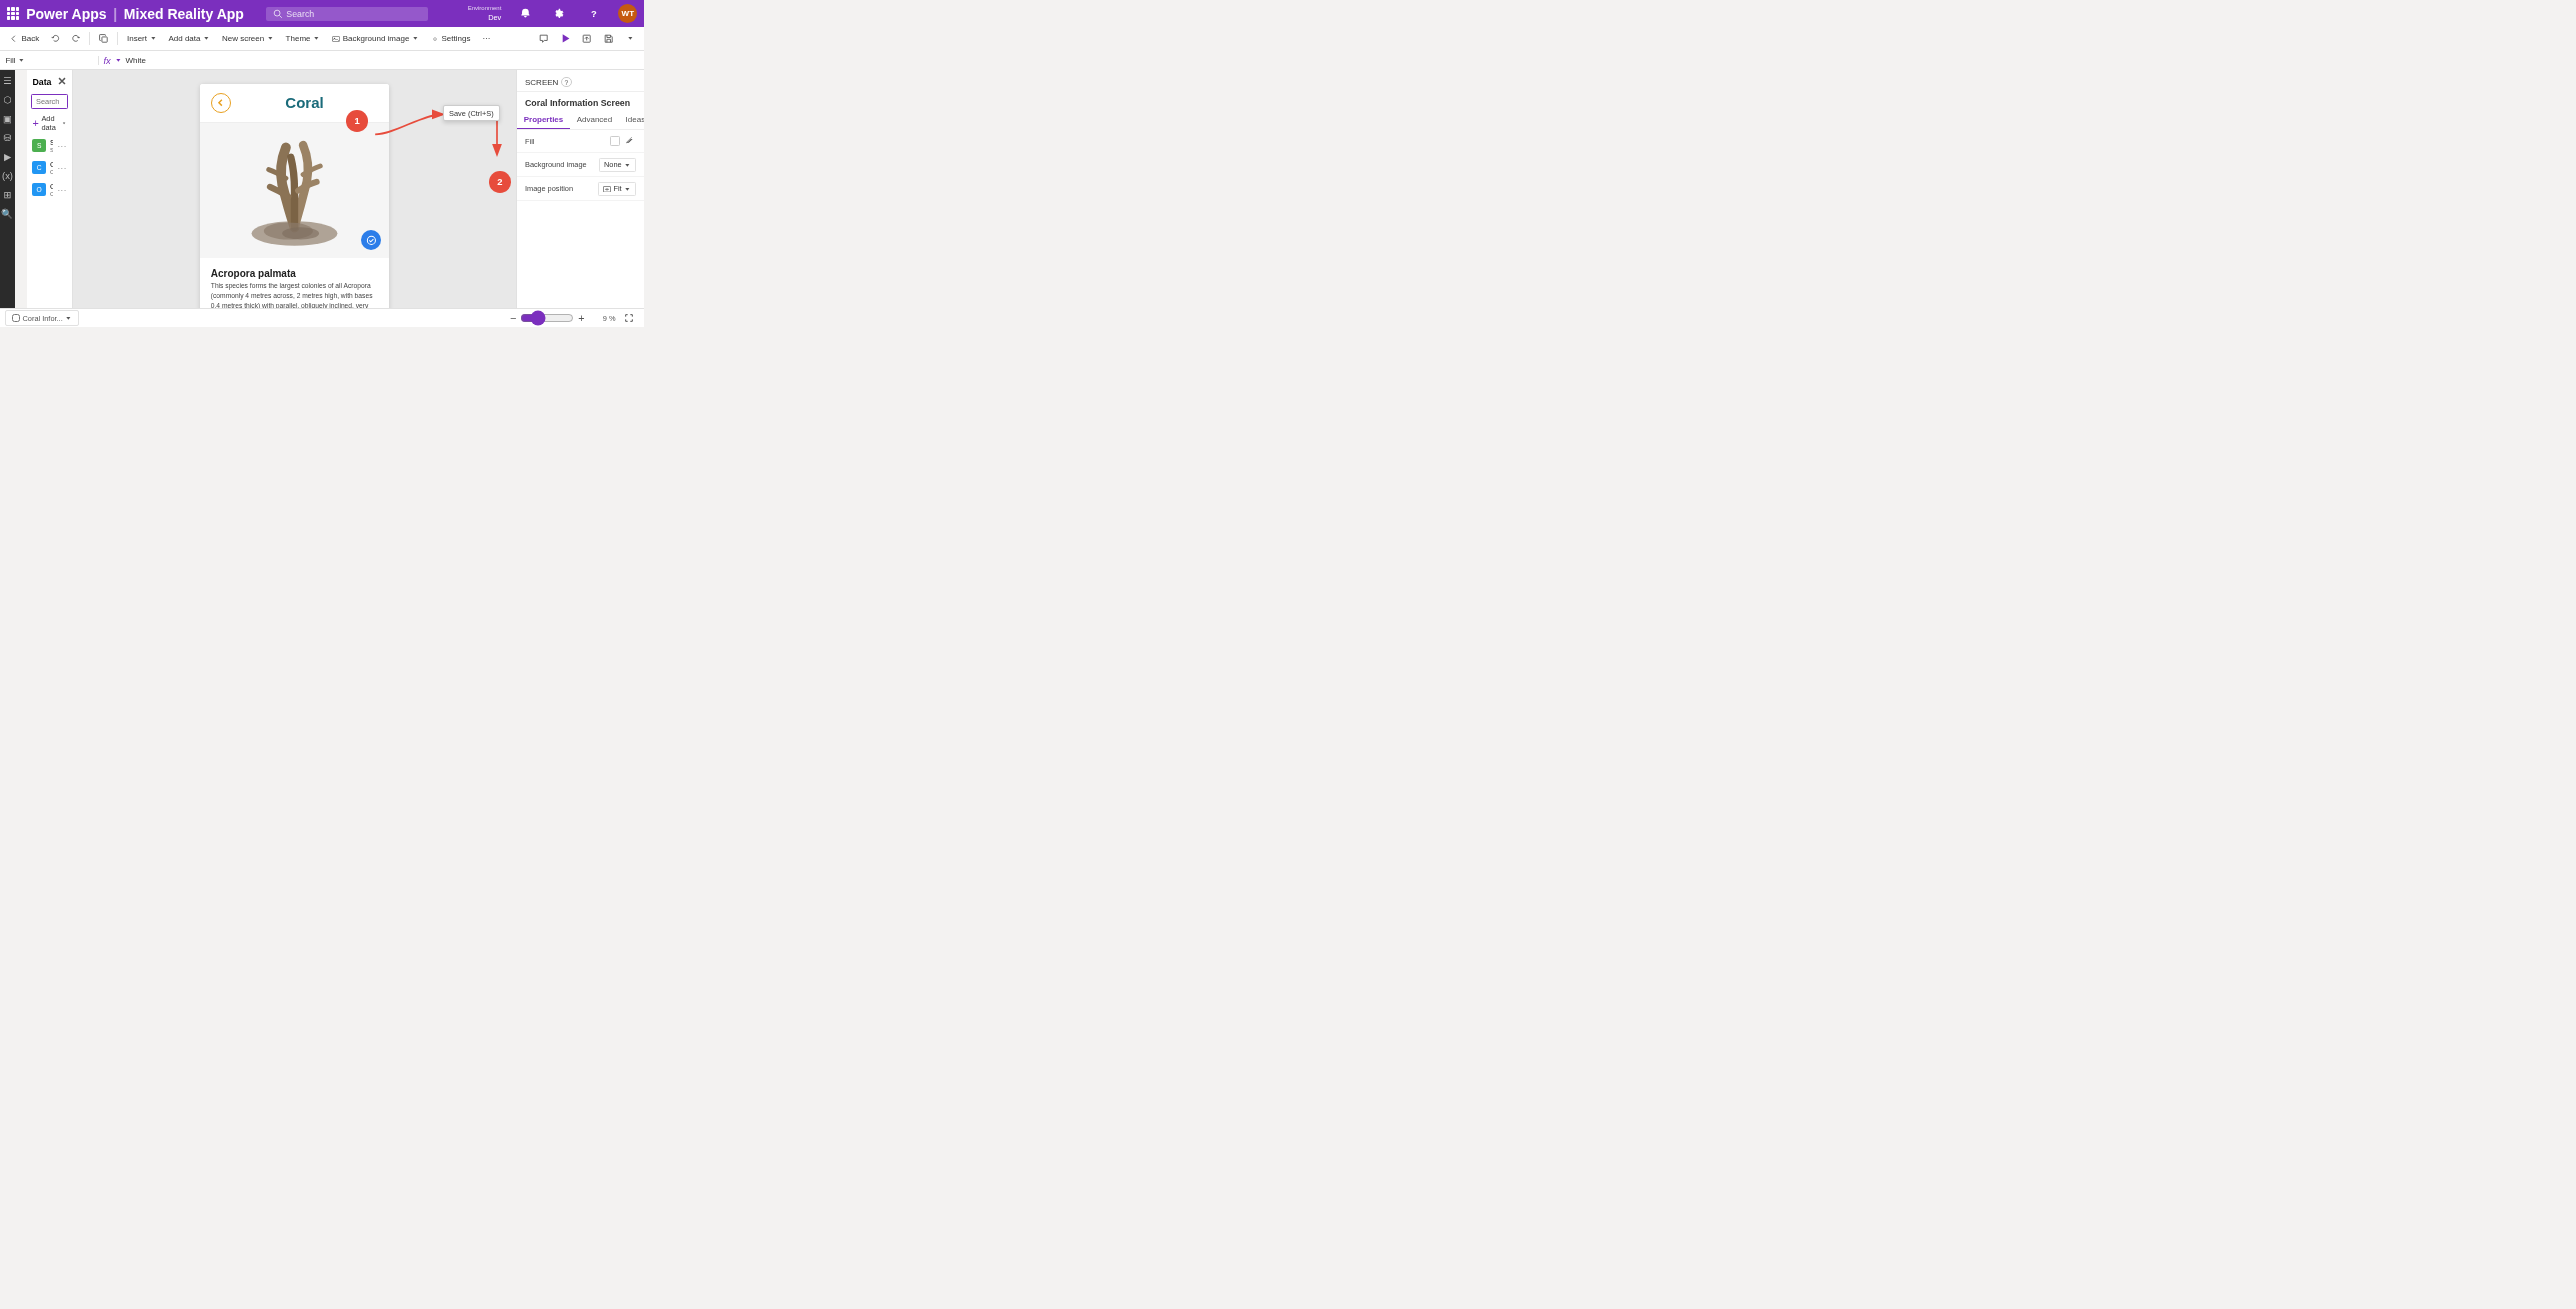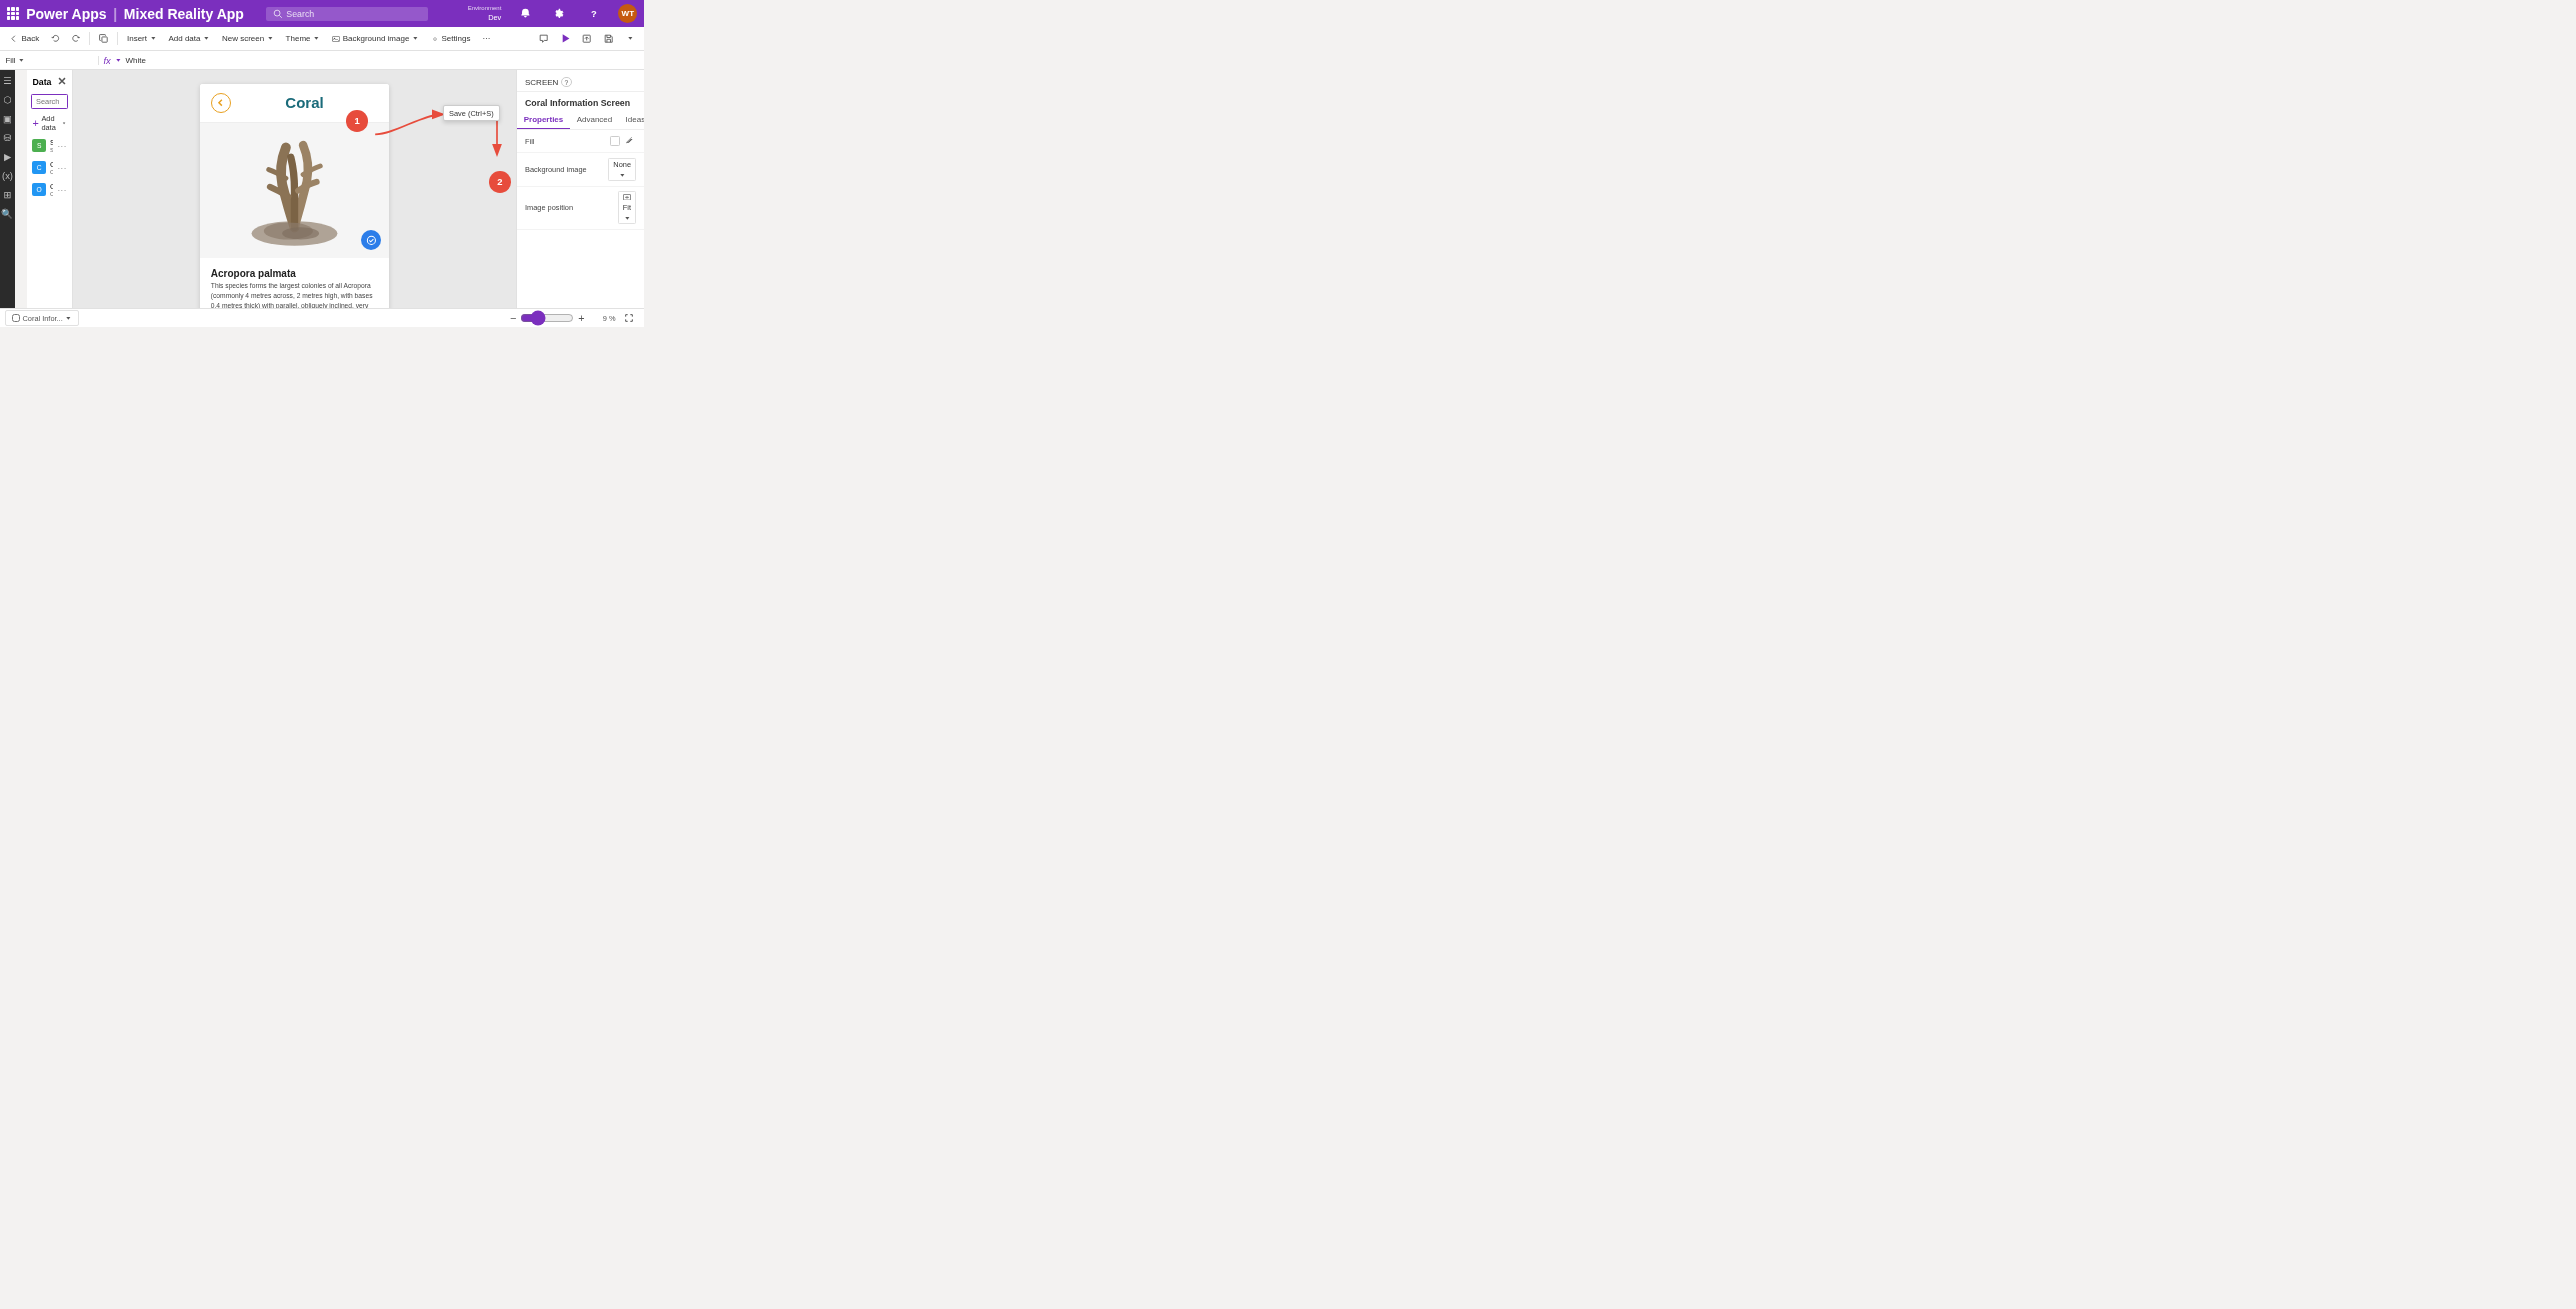--- a/index.html
+++ b/index.html
@@ -131,21 +131,21 @@
     .rp-title { font-size: 8.8px; font-weight: 600; padding: 5.4px 8px 2.7px 8px; color: #333; }
     .rp-tabs { display: flex; border-bottom: 0.7px solid #eee; }
     .rp-tab { padding: 4px 6.7px; cursor: pointer; font-size: 8px; color: #555; }
     .rp-tab.active { color: #7B2FBE; border-bottom: 1.3px solid #7B2FBE; font-weight: 600; }
     .rp-row { display: flex; align-items: center; padding: 4.7px 8px; border-bottom: 0.7px solid #f3f3f3; justify-content: space-between; }
     .rp-label { color: #444; font-size: 7.4px; }
     .rp-value { display: flex; align-items: center; gap: 2.7px; }
     .rp-select {
       border: 0.7px solid #e1e1e1; border-radius: 1.3px; padding: 1.3px 4px;
       font-size: 7.4px; color: #333; background: white; cursor: pointer;
-      display: flex; align-items: center; gap: 2.7px; flex-direction: column;
+      display: flex; align-items: center; gap: 2.7px;
     }
     .fill-indicator { width: 9.4px; height: 9.4px; background: white; border: 0.7px solid #ccc; border-radius: 1.3px; display: inline-block; }
     .paint-btn { width: 13.5px; height: 13.5px; display: flex; align-items: center; justify-content: center; cursor: pointer; color: #555; }
 
     
     .bottom-bar {
       display: flex; align-items: center; background: white; height: 19px;
       border-top: 0.7px solid #e1e1e1; padding: 0 5.4px; font-size: 7.4px; color: #555;
     }
     .screen-tab {

